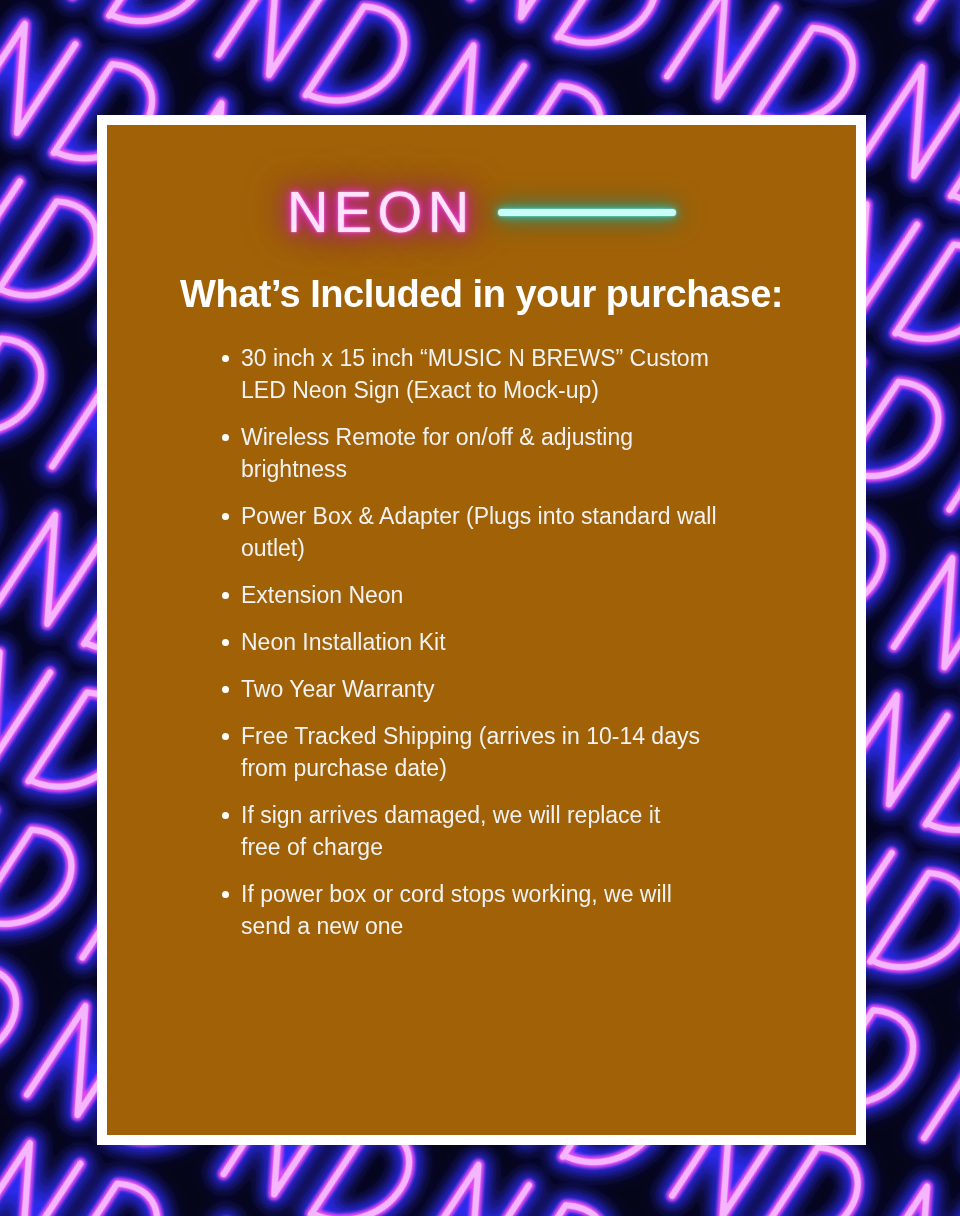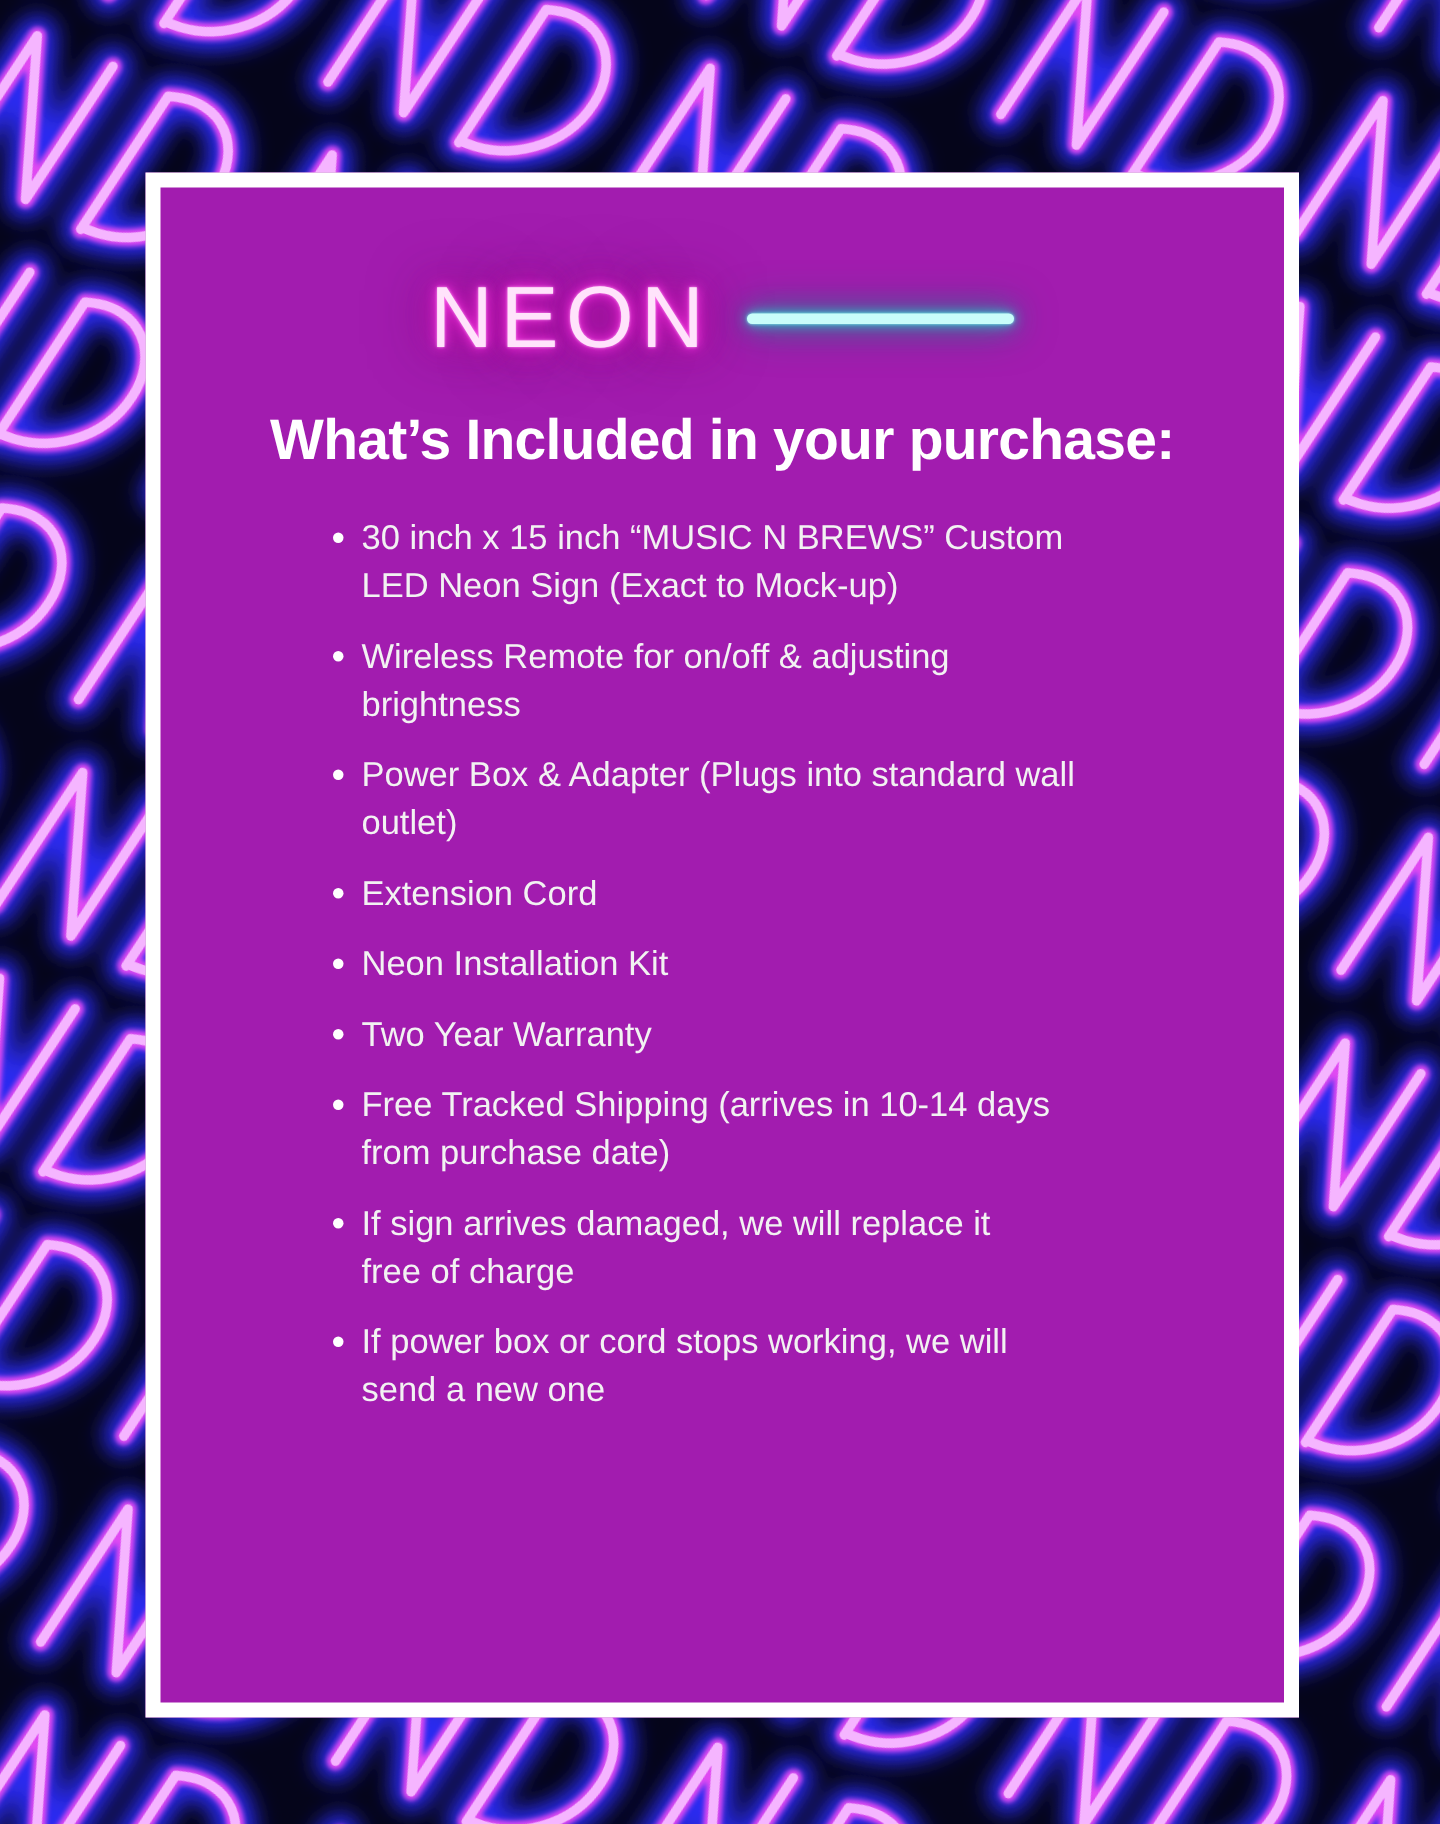--- a/index.html
+++ b/index.html
@@ -22,21 +22,21 @@
     top: 0;
     display: block;
   }
   .card {
     position: absolute;
     left: 97px;
     top: 115px;
     width: 769px;
     height: 1030px;
     box-sizing: border-box;
-    background: #a21caf;
+    background: #a16207;
     border: 10px solid #ffffff;
   }
   
   .logo {
     width: fit-content;
     margin: 58px auto 0 auto;
   }
   .logo-row {
     display: flex;
     align-items: center;
@@ -158,21 +158,21 @@
       <li class="item">
         <span class="dot"></span>
         <span class="item-text">Wireless Remote for on/off &amp; adjusting brightness</span>
       </li>
       <li class="item">
         <span class="dot"></span>
         <span class="item-text">Power Box &amp; Adapter (Plugs into standard wall outlet)</span>
       </li>
       <li class="item">
         <span class="dot"></span>
-        <span class="item-text">Extension Cord</span>
+        <span class="item-text">Extension Neon</span>
       </li>
       <li class="item">
         <span class="dot"></span>
         <span class="item-text">Neon Installation Kit</span>
       </li>
       <li class="item">
         <span class="dot"></span>
         <span class="item-text">Two Year Warranty</span>
       </li>
       <li class="item">

